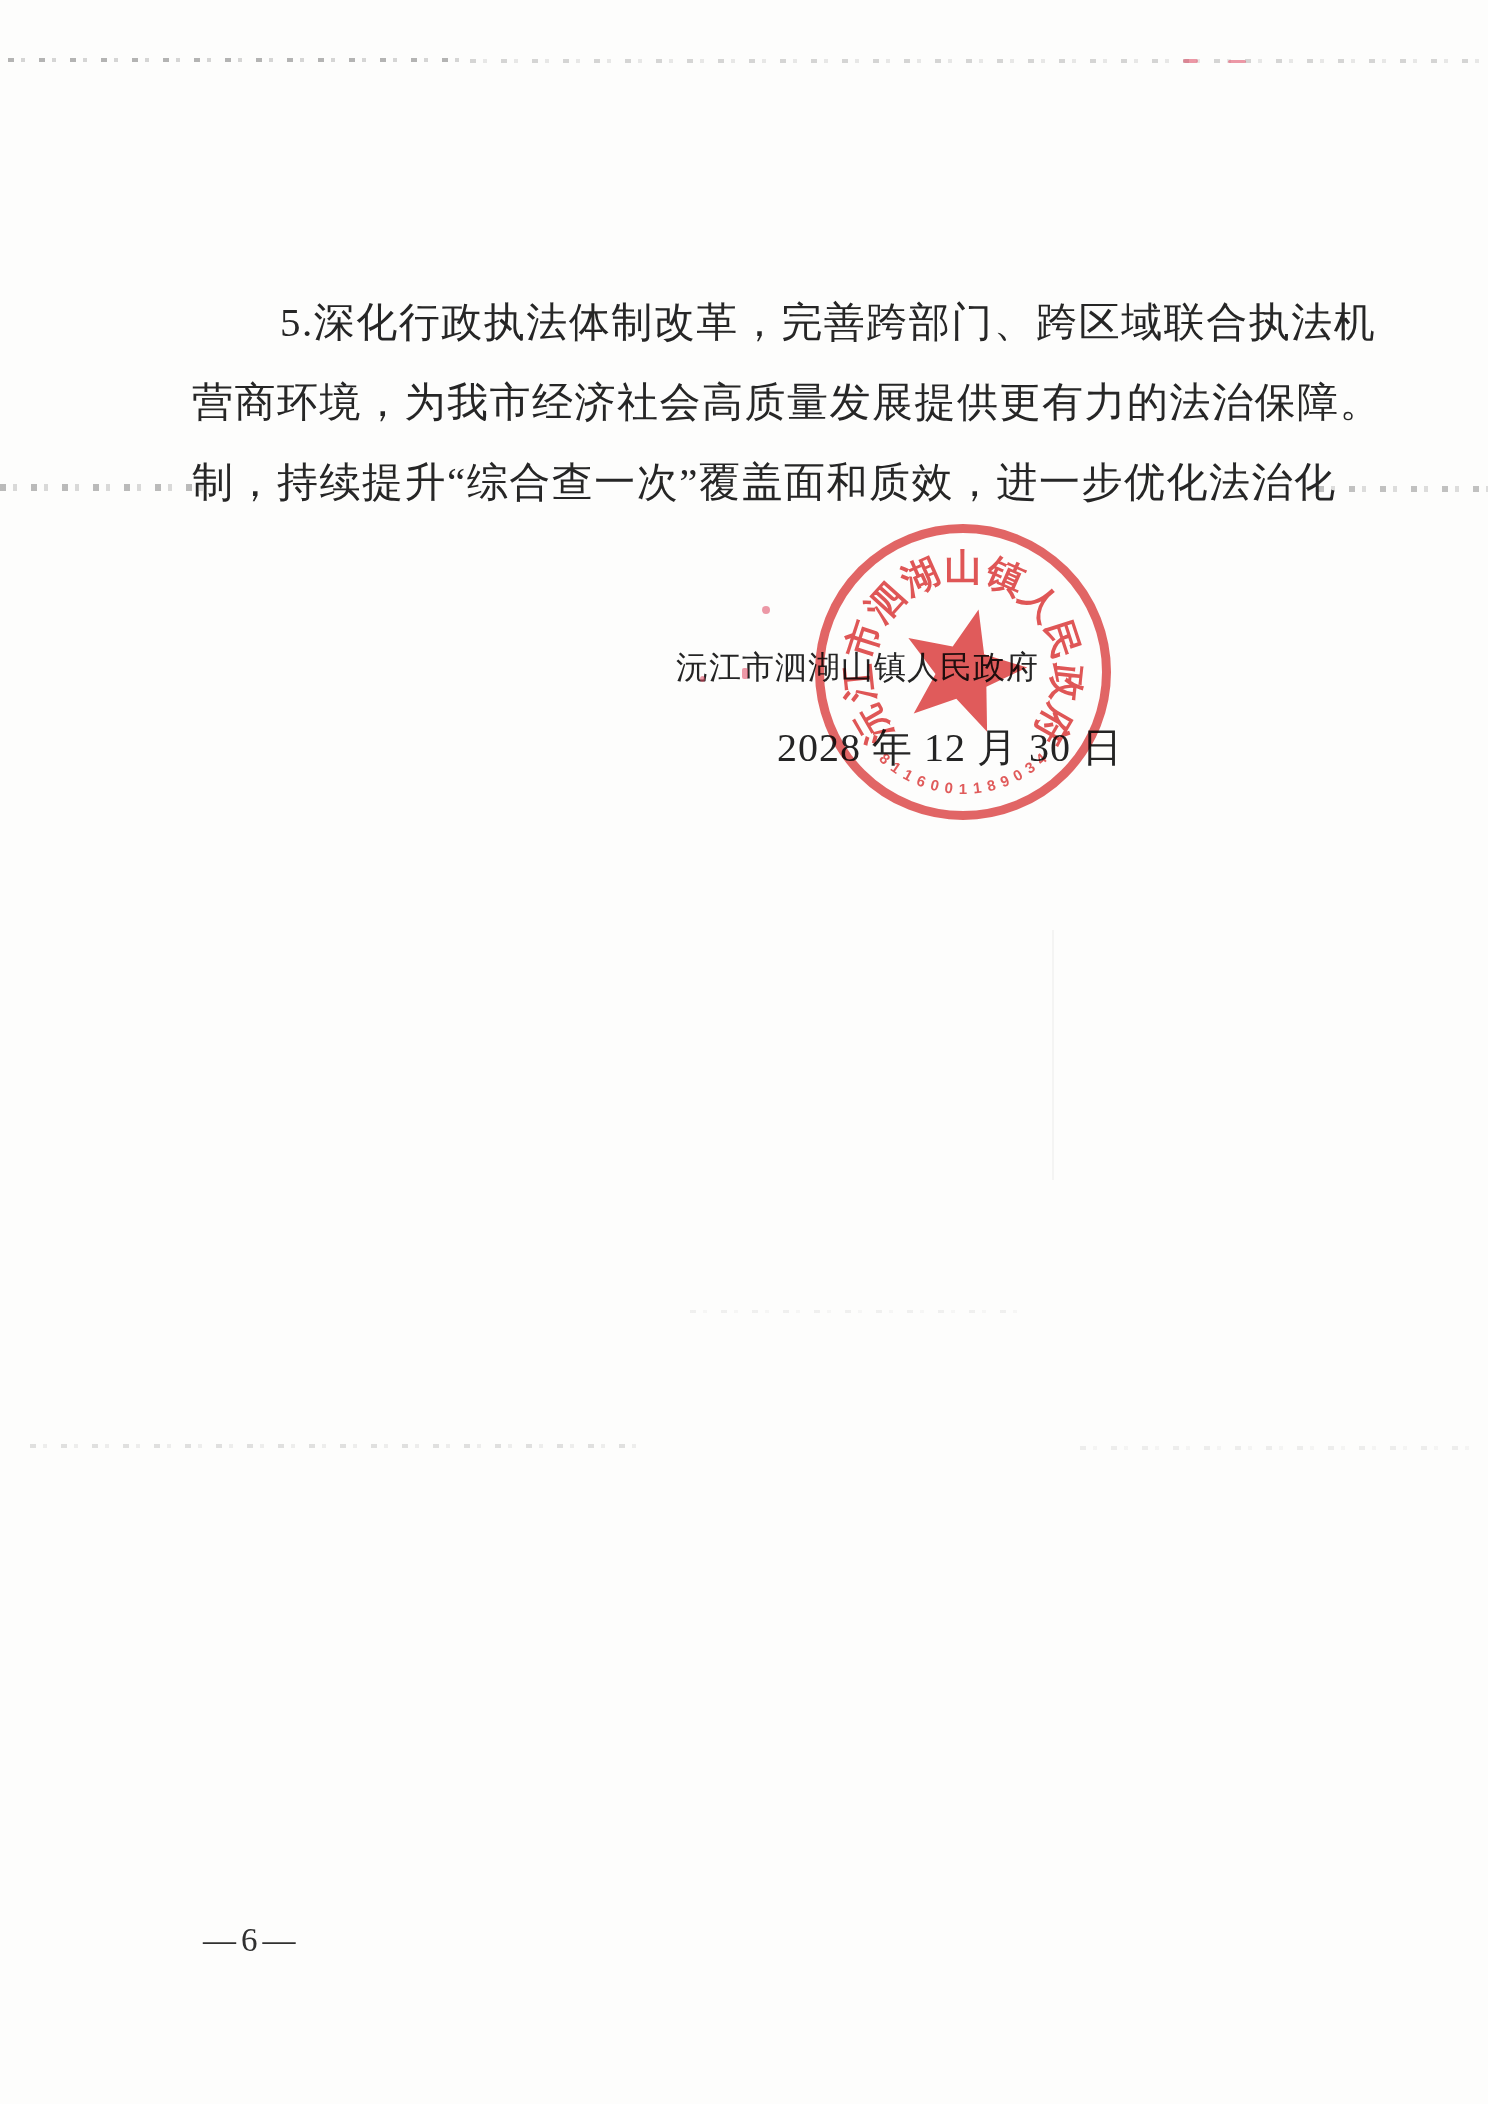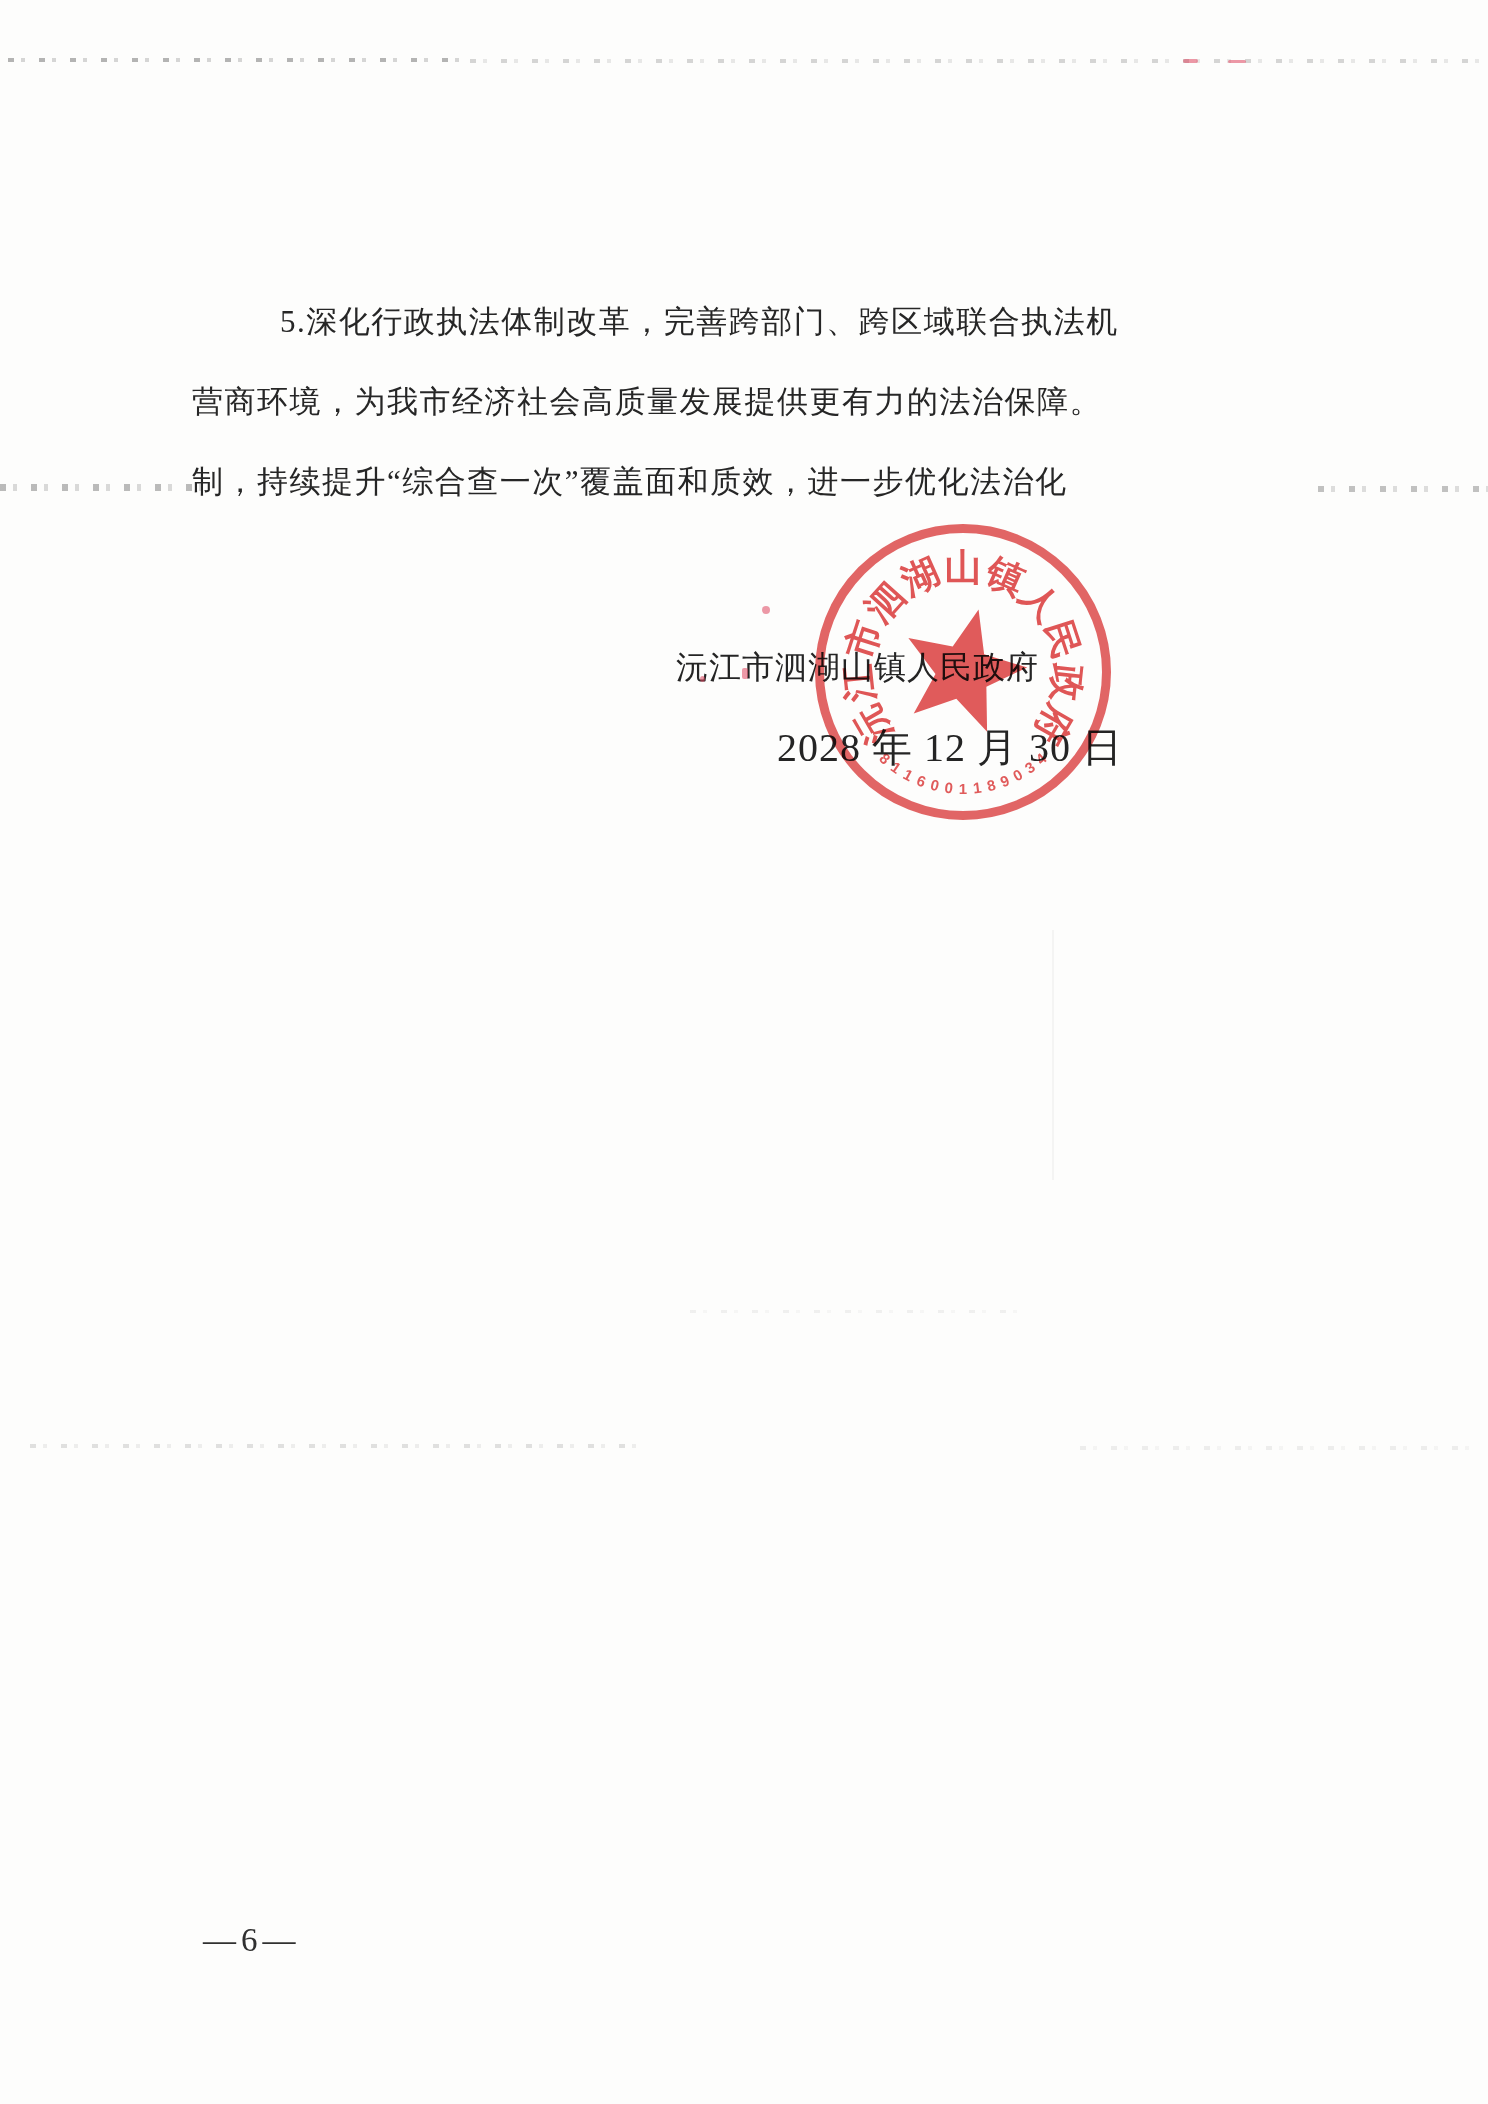--- a/index.html
+++ b/index.html
@@ -3,21 +3,21 @@
 <meta charset="utf-8">
 <style>
   html,body { margin:0; padding:0; background:#ffffff; }
   .page {
     position:relative; width:1488px; height:2104px; background:#fdfdfc;
     overflow:hidden; font-family:"Liberation Serif","DejaVu Serif",serif;
     color:#2b2b2b;
   }
   
   .para { position:absolute; left:192px; top:282px; width:1170px; }
-  .line { height:80px; line-height:80px; font-size:31px; letter-spacing:1.5px;
+  .line { height:80px; line-height:80px; font-size:41px; letter-spacing:1.5px;
           white-space:nowrap; color:#262626; }
   .line.first { text-indent:88px; }
   
   .sig  { position:absolute; left:676px; top:646px; font-size:32px;
           letter-spacing:1px; white-space:nowrap; color:#242424; }
   .date { position:absolute; left:700px; top:720px; width:500px; text-align:center;
           font-size:40px; letter-spacing:1px; white-space:nowrap; color:#242424; }
   
   .seal {
     position:absolute; left:815px; top:524px; width:296px; height:296px;

